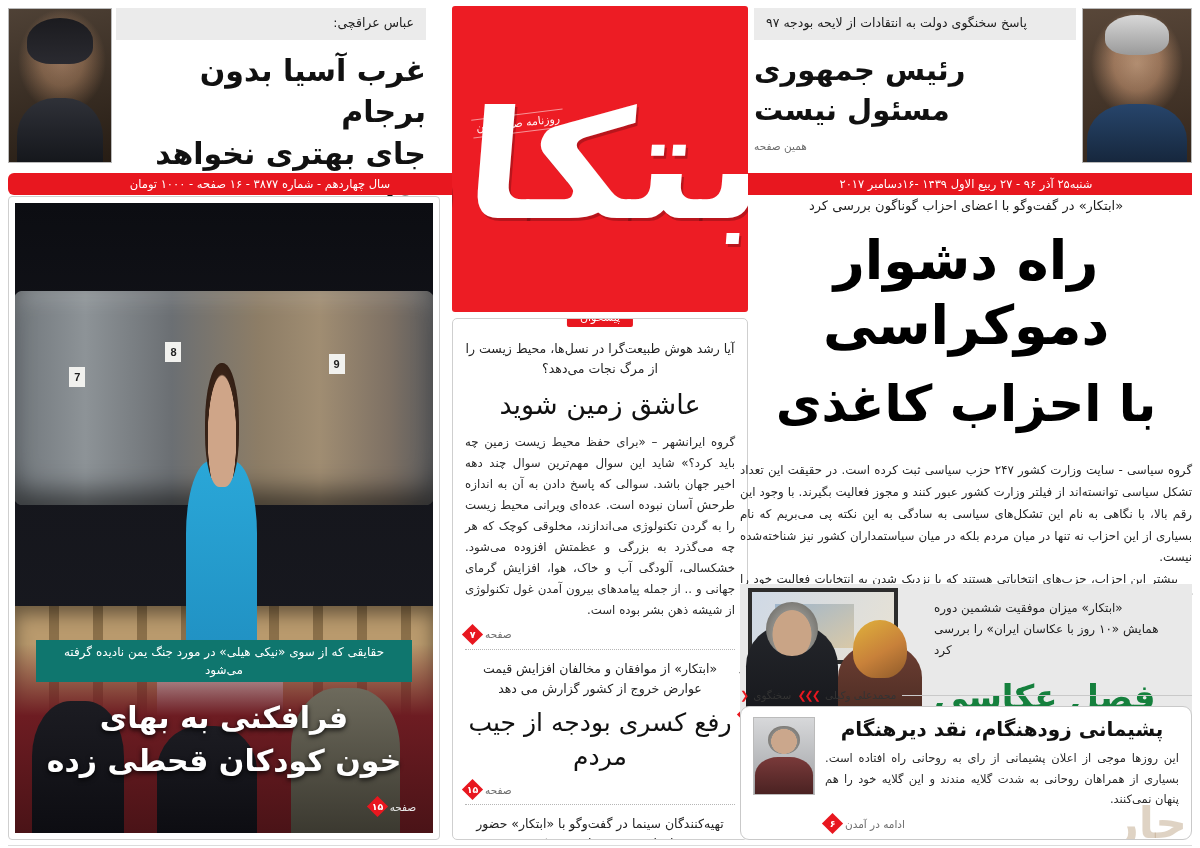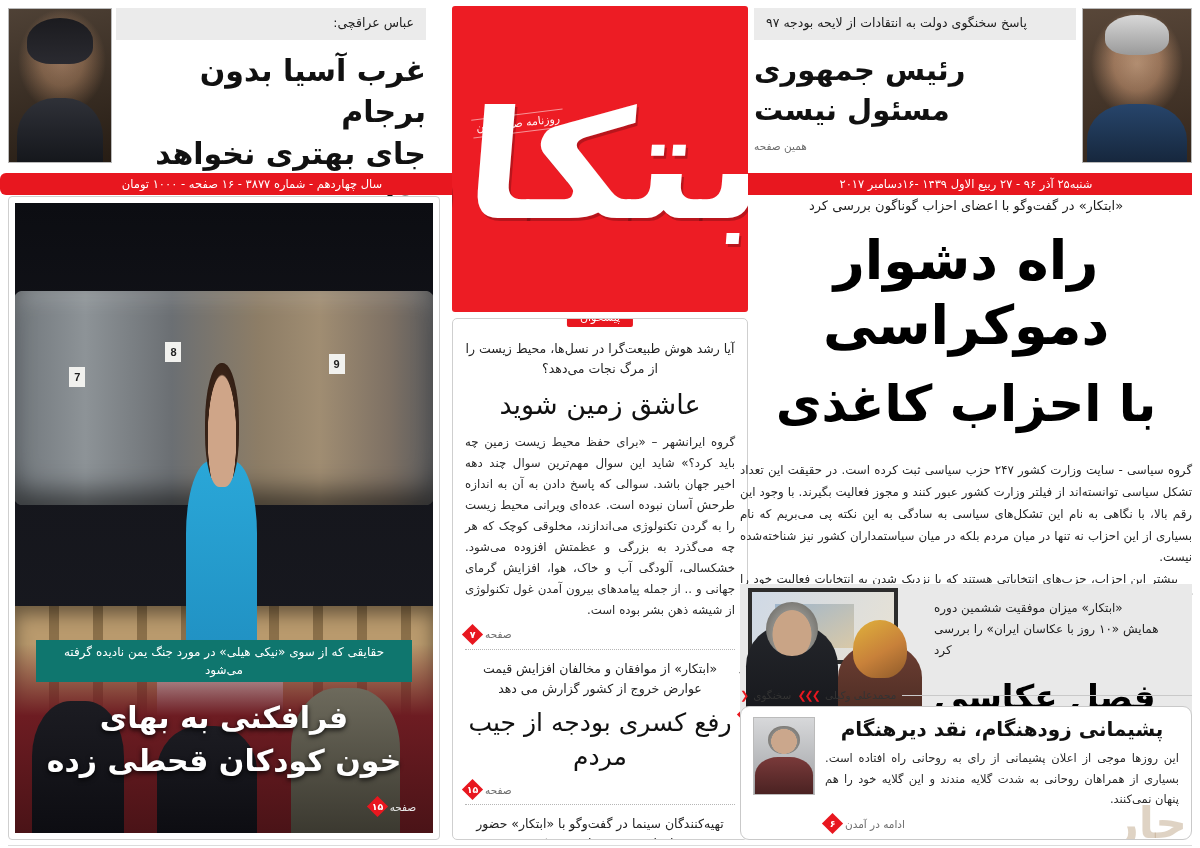--- a/index.html
+++ b/index.html
@@ -102,21 +102,21 @@
     font-size: 10.5px; color: #6d6d6d; margin-top: 9px;
   }
 
   
   .redbar {
     position: absolute; top: 173px; height: 22px;
     background: #e8171f; color: #fff;
     font-size: 11.5px; line-height: 22px;
     letter-spacing: .2px; white-space: nowrap;
   }
-  .redbar-left  { left: 0;  width: 504px; text-align: center; border-radius: 6px; }
+  .redbar-left  { left: 8px;  width: 504px; text-align: center; border-radius: 6px; }
   .redbar-right { right: 8px; width: 452px; text-align: center; }
 
   
   .masthead {
     position: absolute; top: 6px; left: 452px;
     width: 296px; height: 306px;
     background: #ed1c24;
     border-radius: 3px;
     overflow: hidden;
     display: flex; align-items: center; justify-content: center;
@@ -294,21 +294,21 @@
   
   .feature {
     position: absolute; left: 0; right: 0; top: 388px;
     height: 164px; background: #e9e9e9;
     display: flex; flex-direction: row-reverse; overflow: hidden;
   }
   .feature .txt {
     flex: 1; padding: 14px 14px 8px 10px; direction: rtl; text-align: left;
   }
   .feature .kick { font-size: 12px; color: #1f1f1f; line-height: 1.75; }
-  .feature .hl { font-size: 34px; font-weight: bold; color: #000000; margin-top: 16px; }
+  .feature .hl { font-size: 34px; font-weight: bold; color: #15803d; margin-top: 16px; }
   .feature .pageref { margin-top: 16px; justify-content: flex-start; }
   .feature .pic { width: 184px; position: relative; background: #e9e9e9; flex: none; }
   .feature .pic .frame {
     position: absolute; left: 8px; top: 4px; width: 150px; height: 76px;
     border: 4px solid #2c2c2c; background: linear-gradient(120deg,#cfd9e6,#e8e2d4);
   }
   .feature .pic .frame::after{
     content:""; position:absolute; left:16%; top:18%; width:56%; height:64%;
     background: radial-gradient(circle at 36% 42%, #d85a3a 0 16%, transparent 17%),
                 linear-gradient(150deg,#9fb6cc,#d9c9a8);

